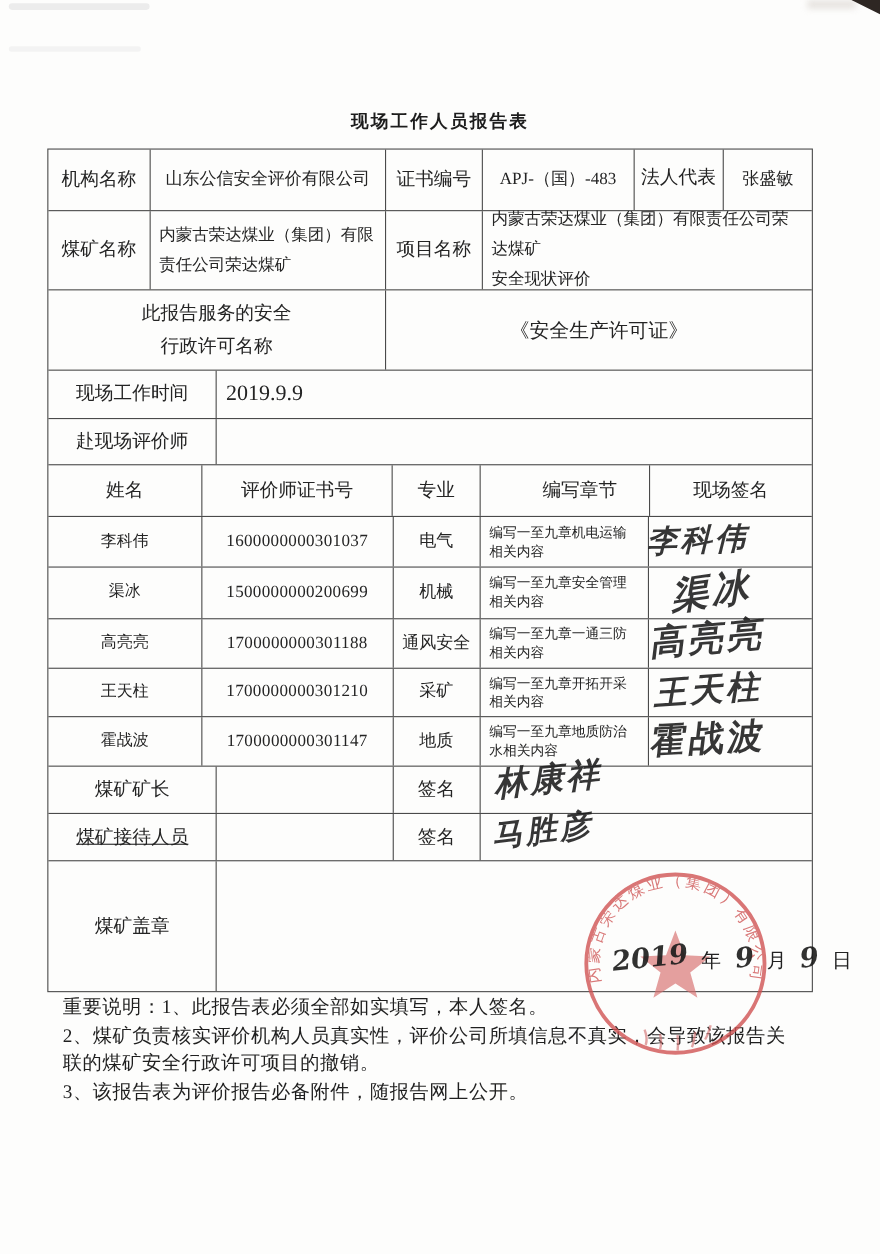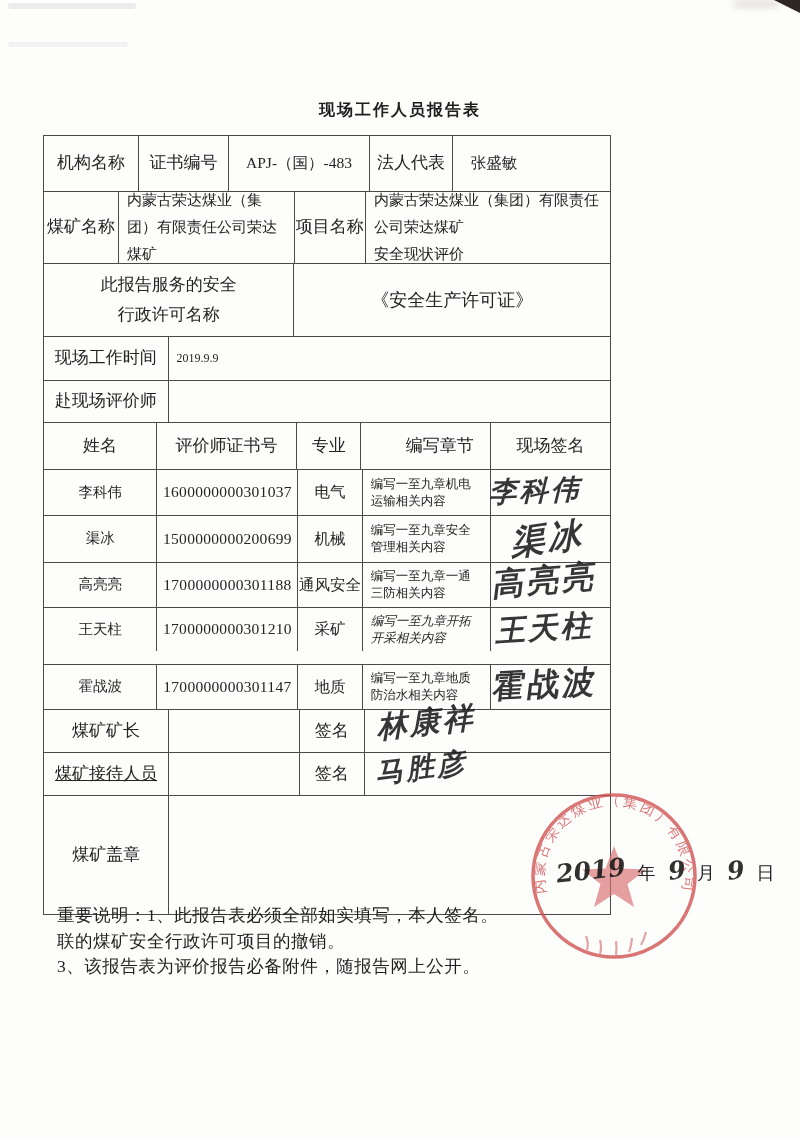--- a/index.html
+++ b/index.html
@@ -10,21 +10,21 @@
   
   .streak{position:absolute;background:#ececec;border-radius:3px;}
   .corner-tr{position:absolute;top:0;right:0;width:0;height:0;
     border-top:13px solid #2e2723;border-left:26px solid transparent;}
   .corner-smudge{position:absolute;top:0;right:22px;width:44px;height:8px;background:#d8d2cd;
     filter:blur(3px);opacity:.6;}
 
   .title{position:absolute;top:100px;left:0;width:100%;text-align:center;
     font-size:16px;font-weight:bold;letter-spacing:2px;color:#1d1d1d;}
 
-  .tbl{position:absolute;left:43px;top:135px;width:568px;border:1px solid var(--bc);}
+  .tbl{position:absolute;left:43px;top:135px;width:696px;border:1px solid var(--bc);}
   .tr{display:flex;width:100%;}
   .tr + .tr{border-top:1px solid var(--bc);}
   .td{position:relative;display:flex;align-items:center;justify-content:center;
     text-align:center;font-size:17px;line-height:1.35;color:#242424;}
   .td + .td{border-left:1px solid var(--bc);}
   .left{justify-content:flex-start;text-align:left;}
   .val{font-size:15.5px;}
   .pad{padding:2px 8px;}
   .small{font-size:12.5px;line-height:17px;}
   .num{font-size:15.5px;letter-spacing:.3px;}
@@ -55,23 +55,24 @@
   <div class="streak" style="left:8px;top:42px;width:120px;height:5px;opacity:.6;"></div>
   <div class="corner-smudge"></div>
   <div class="corner-tr"></div>
 
   <div class="title">现场工作人员报告表</div>
 
   <div class="tbl">
 
     <div class="tr" style="height:55px;">
       <div class="td" style="width:94px;">机构名称</div>
+      <div class="td val" style="width:219px;">山东公信安全评价有限公司</div>
       <div class="td" style="width:90px;">证书编号</div>
       <div class="td val" style="width:141px;">APJ-（国）-483</div>
-      <div class="td" style="width:83px;">法人代表</div>
+      <div class="td" style="width:83px;font-family:Liberation Mono, monospace;">法人代表</div>
       <div class="td val" style="width:83px;">张盛敏</div>
     </div>
 
     <div class="tr" style="height:72px;">
       <div class="td" style="width:94px;">煤矿名称</div>
       <div class="td left pad" style="width:219px;font-size:15px;line-height:27px;">内蒙古荣达煤业（集团）有限责任公司荣达煤矿</div>
       <div class="td" style="width:90px;">项目名称</div>
       <div class="td left pad" style="width:307px;font-size:15px;flex-direction:column;align-items:flex-start;justify-content:center;line-height:27px;">
         <span>内蒙古荣达煤业（集团）有限责任公司荣达煤矿</span>
         <span>安全现状评价</span>
@@ -81,21 +82,21 @@
     <div class="tr" style="height:73px;">
       <div class="td two-line" style="width:313px;">
         <span>此报告服务的安全</span>
         <span>行政许可名称</span>
       </div>
       <div class="td" style="width:397px;font-size:18px;">《安全生产许可证》</div>
     </div>
 
     <div class="tr" style="height:44px;">
       <div class="td" style="width:156px;">现场工作时间</div>
-      <div class="td left pad" style="width:554px;font-size:12px;text-align:center;">2019.9.9</div>
+      <div class="td left pad" style="width:554px;font-size:20px;text-align:center;">2019.9.9</div>
     </div>
 
     <div class="tr" style="height:42px;">
       <div class="td" style="width:156px;">赴现场评价师</div>
       <div class="td left pad" style="width:554px;"></div>
     </div>
 
     <div class="tr" style="height:47px;">
       <div class="td" style="width:142px;">姓名</div>
       <div class="td" style="width:178px;">评价师证书号</div>
@@ -131,27 +132,27 @@
       <div class="td left pad small" style="width:157px;">编写一至九章一通三防相关内容</div>
       <div class="td" style="width:152px;">
         <span class="sig" style="left:2px;top:-4px;font-size:32px;transform:rotate(-5deg) skewX(-12deg);">高亮亮</span>
       </div>
     </div>
 
     <div class="tr" style="height:44px;">
       <div class="td nm" style="width:142px;">王天柱</div>
       <div class="td num" style="width:178px;">1700000000301210</div>
       <div class="td val" style="width:81px;">采矿</div>
-      <div class="td left pad small" style="width:157px;font-style:italic;">编写一至九章开拓开采相关内容</div>
+      <div class="td left pad small" style="width:157px;">编写一至九章开拓开采相关内容</div>
       <div class="td" style="width:152px;">
         <span class="sig" style="left:6px;top:0px;font-size:30px;transform:rotate(-4deg) skewX(-14deg);">王天柱</span>
       </div>
     </div>
 
-    <div class="tr" style="height:45px;margin-top:13px;">
+    <div class="tr" style="height:45px;">
       <div class="td nm" style="width:142px;">霍战波</div>
       <div class="td num" style="width:178px;">1700000000301147</div>
       <div class="td val" style="width:81px;">地质</div>
       <div class="td left pad small" style="width:157px;">编写一至九章地质防治水相关内容</div>
       <div class="td" style="width:152px;">
         <span class="sig" style="left:2px;top:-2px;font-size:32px;transform:rotate(-3deg) skewX(-10deg);">霍战波</span>
       </div>
     </div>
 
     <div class="tr" style="height:43px;">
@@ -199,17 +200,18 @@
     <span class="hand">2019</span>
     <span>年</span>
     <span class="hand">9</span>
     <span>月</span>
     <span class="hand">9</span>
     <span>日</span>
   </div>
 
   <div class="notes">
     <div>重要说明：1、此报告表必须全部如实填写，本人签名。</div>
+    <div>2、煤矿负责核实评价机构人员真实性，评价公司所填信息不真实，会导致该报告关</div>
     <div>联的煤矿安全行政许可项目的撤销。</div>
     <div>3、该报告表为评价报告必备附件，随报告网上公开。</div>
   </div>
 
 </div>
 
 </body></html>

